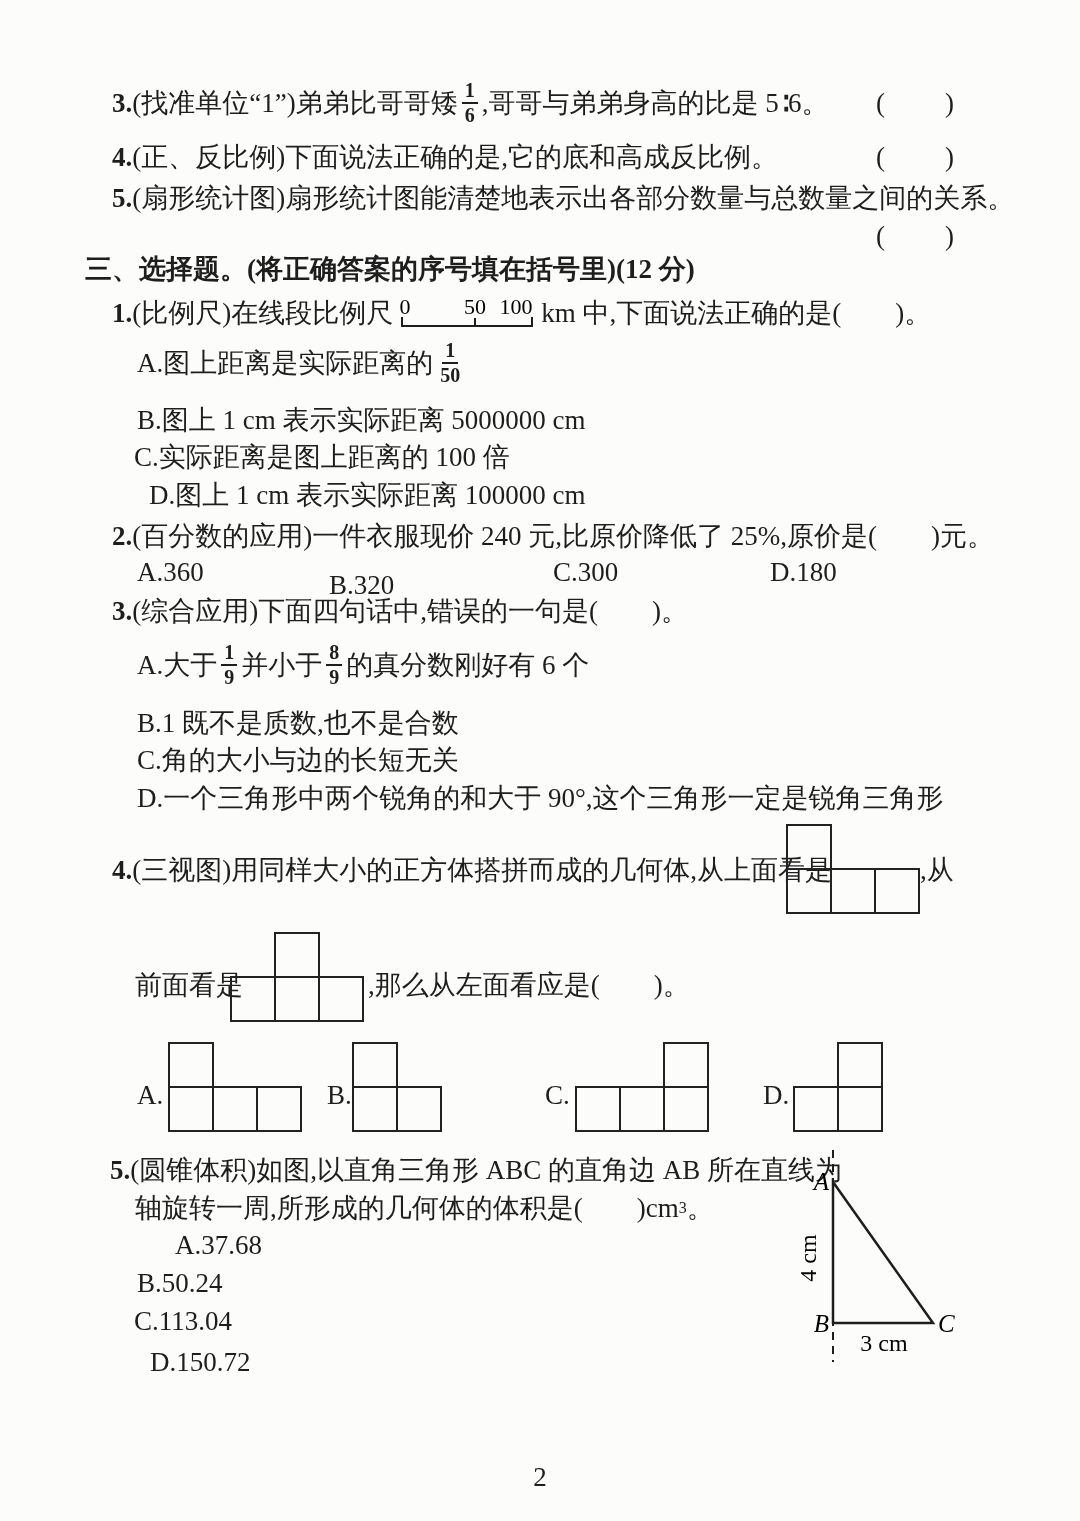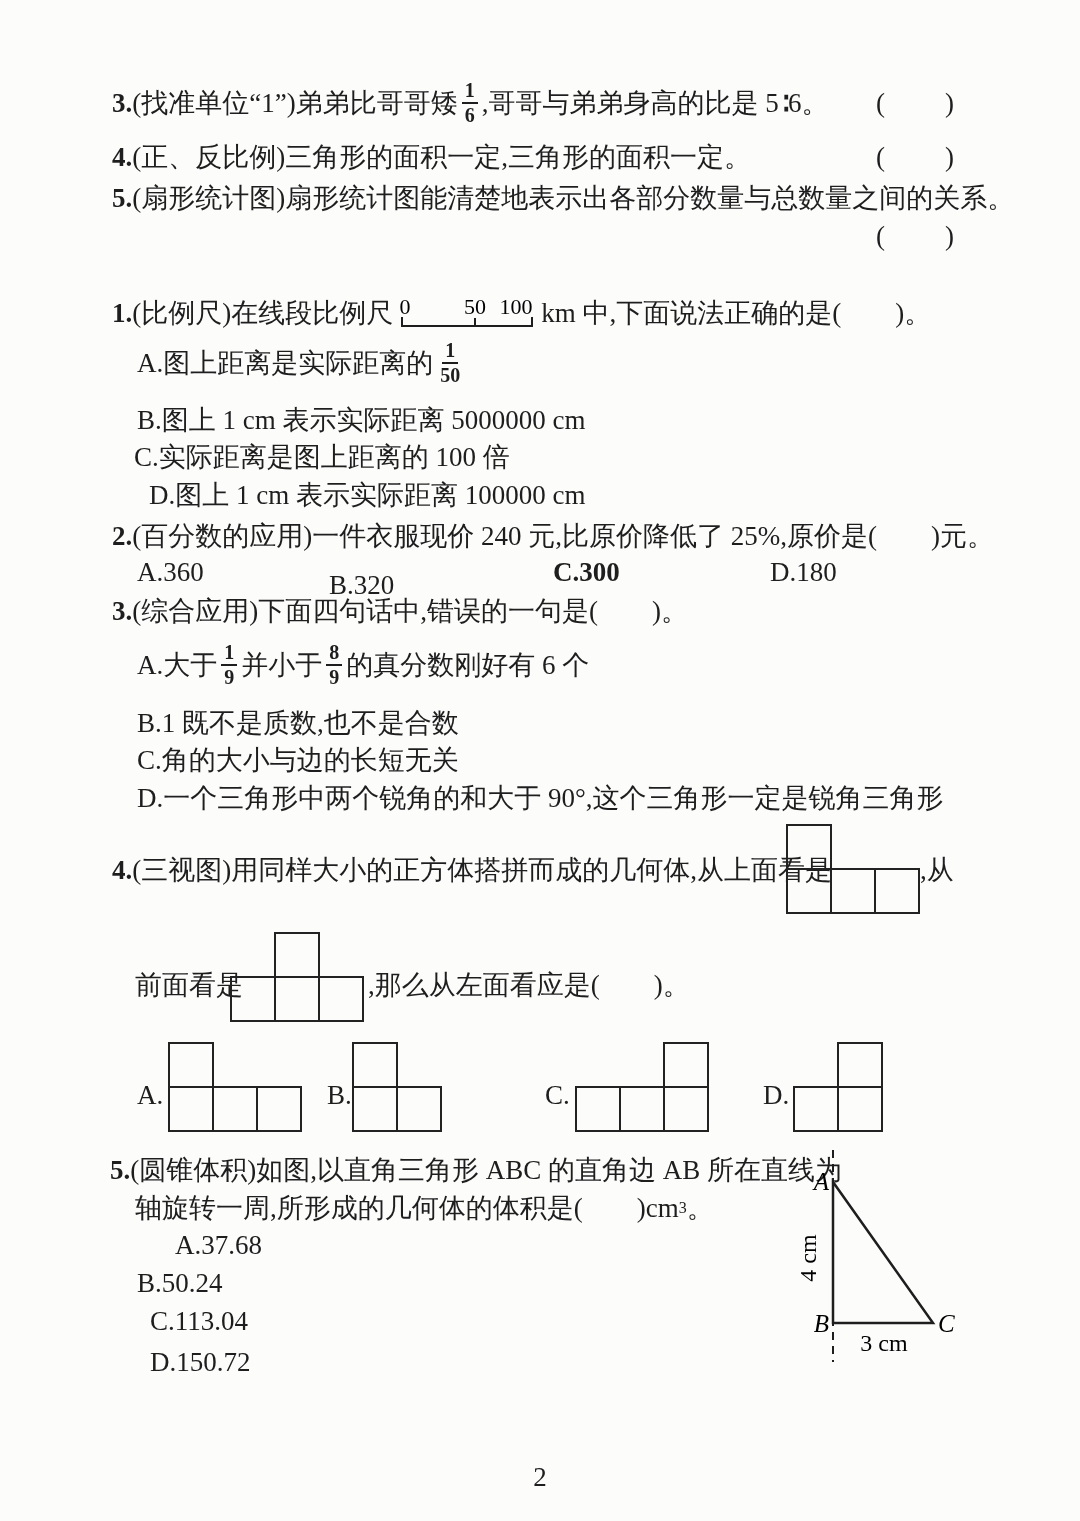--- a/index.html
+++ b/index.html
@@ -57,29 +57,30 @@
 <body>
 
 <div class="page">
 
   <div class="line tall" style="left:112px;top:73px;">
     <span class="num">3.</span><span>(找准单位“1”)弟弟比哥哥矮</span><span class="frac"><span class="fn">1</span><span class="fd">6</span></span><span>,哥哥与弟弟身高的比是 5∶6。</span>
   </div>
   <div class="line bracket" style="left:876px;top:85px;">(　　)</div>
 
   <div class="line" style="left:112px;top:139px;">
-    <span class="num">4.</span><span>(正、反比例)三角形的面积一定,三角形的面积一定。</span>
+    <span class="num">4.</span><span>(正、反比例)下面说法正确的是,它的底和高成反比例。</span>
   </div>
   <div class="line bracket" style="left:876px;top:139px;">(　　)</div>
 
   <div class="line" style="left:112px;top:180px;">
     <span class="num">5.</span><span>(扇形统计图)扇形统计图能清楚地表示出各部分数量与总数量之间的关系。</span>
   </div>
   <div class="line bracket" style="left:876px;top:218px;">(　　)</div>
 
+  <div class="line bold" style="left:85px;top:251px;">三、选择题。(将正确答案的序号填在括号里)(12 分)</div>
 
   <div class="line" style="left:112px;top:295px;">
     <span class="num">1.</span><span>(比例尺)在线段比例尺</span><svg class="scalebar" viewBox="0 0 138 36" width="138" height="36">
       <line x1="2" y1="31" x2="134" y2="31" stroke="#1e1e1e" stroke-width="2"></line>
       <line x1="3" y1="22" x2="3" y2="31" stroke="#1e1e1e" stroke-width="2"></line>
       <line x1="76" y1="23" x2="76" y2="31" stroke="#1e1e1e" stroke-width="2"></line>
       <line x1="133" y1="22" x2="133" y2="31" stroke="#1e1e1e" stroke-width="2"></line>
       <text x="6" y="19" font-size="22" text-anchor="middle">0</text>
       <text x="76" y="19" font-size="22" text-anchor="middle">50</text>
       <text x="117" y="19" font-size="22" text-anchor="middle">100</text>
@@ -91,21 +92,21 @@
   </div>
   <div class="line" style="left:137px;top:402px;">B.图上 1 cm 表示实际距离 5000000 cm</div>
   <div class="line" style="left:134px;top:439px;">C.实际距离是图上距离的 100 倍</div>
   <div class="line" style="left:137px;top:477px;margin-left:12px;">D.图上 1 cm 表示实际距离 100000 cm</div>
 
   <div class="line" style="left:112px;top:518px;">
     <span class="num">2.</span><span>(百分数的应用)一件衣服现价 240 元,比原价降低了 25%,原价是(　　)元。</span>
   </div>
   <div class="line" style="left:137px;top:554px;">A.360</div>
   <div class="line" style="left:329px;top:567px;">B.320</div>
-  <div class="line" style="left:553px;top:554px;font-weight:bold;">C.300</div>
+  <div class="line" style="left:553px;top:554px;">C.300</div>
   <div class="line" style="left:770px;top:554px;">D.180</div>
 
   <div class="line" style="left:112px;top:593px;">
     <span class="num">3.</span><span>(综合应用)下面四句话中,错误的一句是(　　)。</span>
   </div>
   <div class="line tall" style="left:137px;top:635px;">
     <span>A.大于</span><span class="frac"><span class="fn">1</span><span class="fd">9</span></span><span>并小于</span><span class="frac"><span class="fn">8</span><span class="fd">9</span></span><span>的真分数刚好有 6 个</span>
   </div>
   <div class="line" style="left:137px;top:705px;">B.1 既不是质数,也不是合数</div>
   <div class="line" style="left:137px;top:742px;">C.角的大小与边的长短无关</div>
@@ -162,21 +163,21 @@
     </div>
 
   <div class="line" style="left:110px;top:1152px;">
     <span class="num">5.</span><span>(圆锥体积)如图,以直角三角形 ABC 的直角边 AB 所在直线为</span>
   </div>
   <div class="line" style="left:135px;top:1190px;">
     <span>轴旋转一周,所形成的几何体的体积是(　　)cm</span><sup style="font-size:16px;">3</sup><span>。</span>
   </div>
   <div class="line" style="left:137px;top:1227px;margin-left:38px;">A.37.68</div>
   <div class="line" style="left:137px;top:1265px;">B.50.24</div>
-  <div class="line" style="left:150px;top:1303px;">C.113.04</div>
+  <div class="line" style="left:134px;top:1303px;">C.113.04</div>
   <div class="line" style="left:150px;top:1344px;">D.150.72</div>
 
   <svg style="position:absolute;left:792px;top:1146px;" width="185" height="260" viewBox="0 0 185 260">
     <line x1="41" y1="4" x2="41" y2="216" stroke="#1e1e1e" stroke-width="2" stroke-dasharray="8 6"></line>
     <polygon points="41,36 41,177 141,177" fill="none" stroke="#1e1e1e" stroke-width="2.5"></polygon>
     <text x="37" y="44" font-size="25" font-style="italic" text-anchor="end">A</text>
     <text x="37" y="186" font-size="25" font-style="italic" text-anchor="end">B</text>
     <text x="146" y="186" font-size="25" font-style="italic" text-anchor="start">C</text>
     <text x="24" y="112" font-size="24" text-anchor="middle" transform="rotate(-90 24 112)">4 cm</text>
     <text x="92" y="205" font-size="24" text-anchor="middle">3 cm</text>

